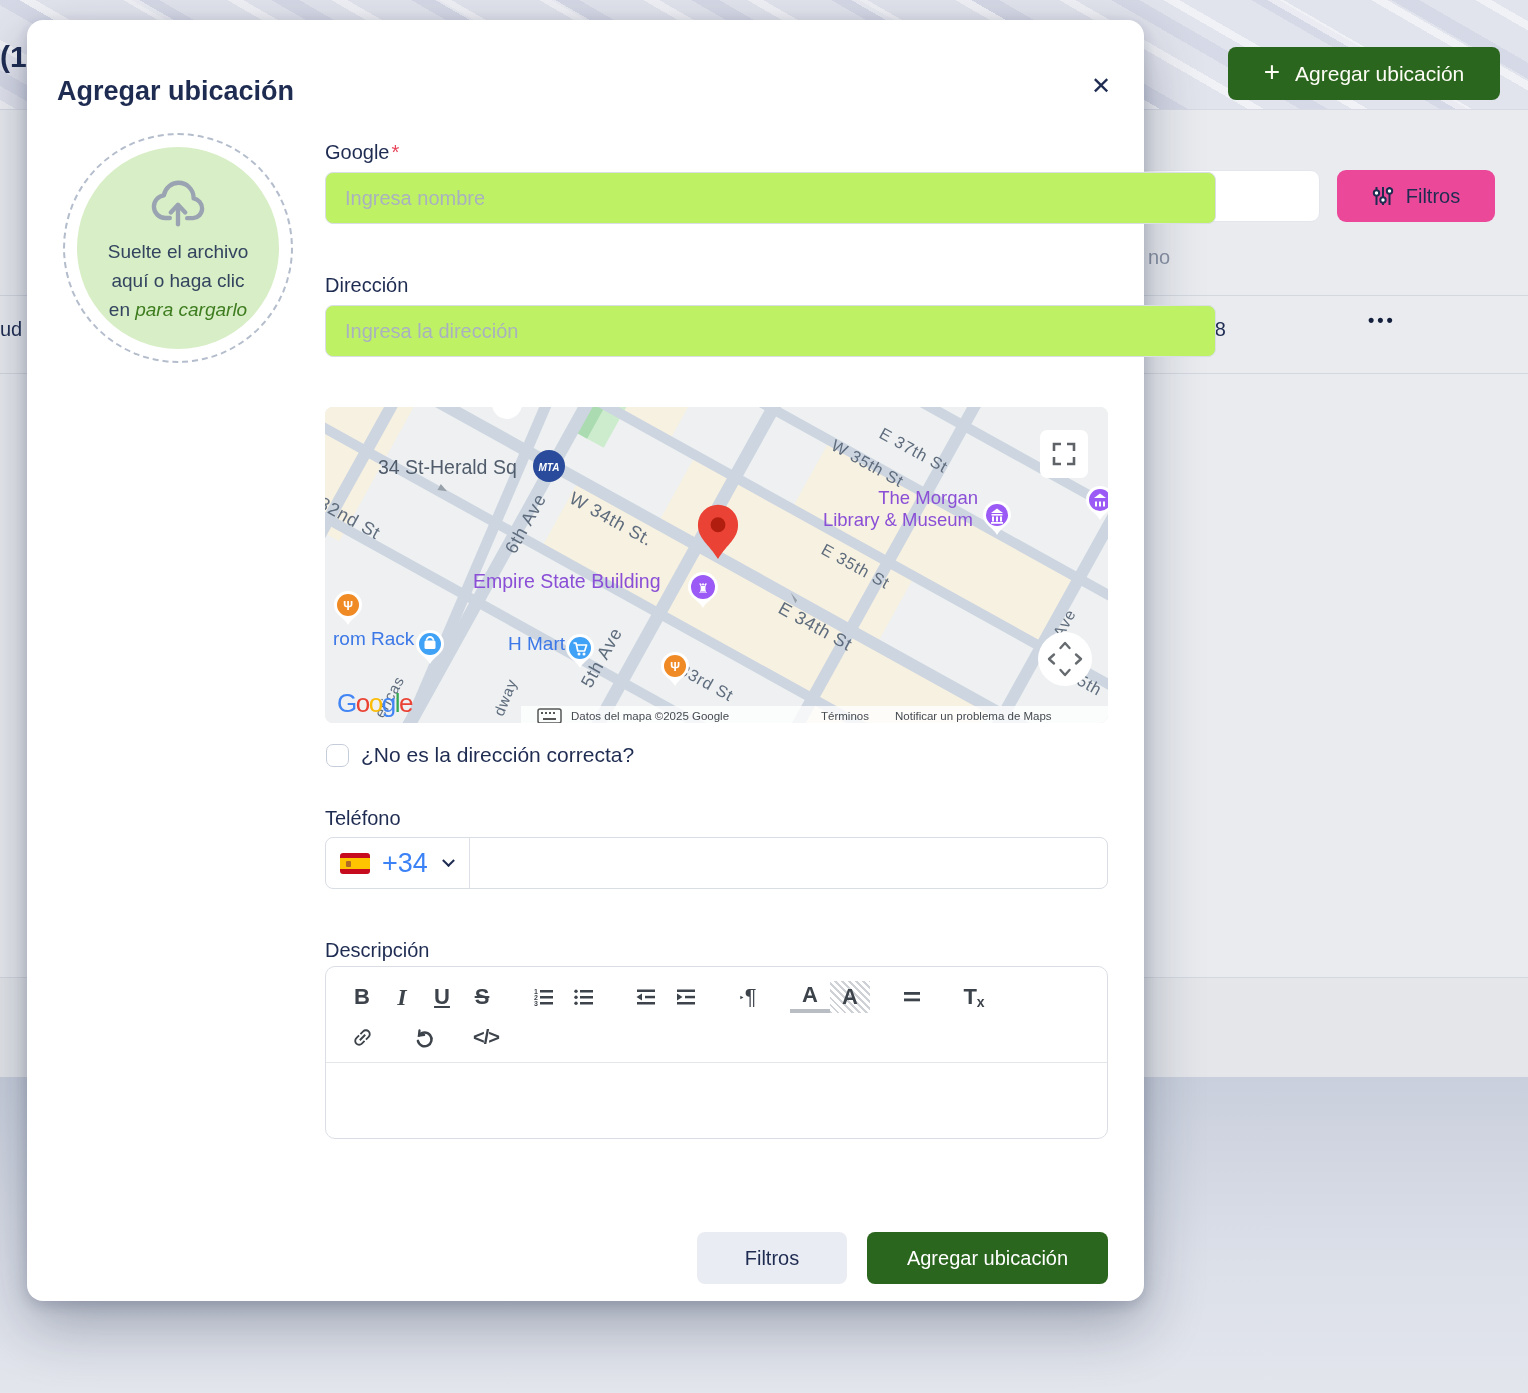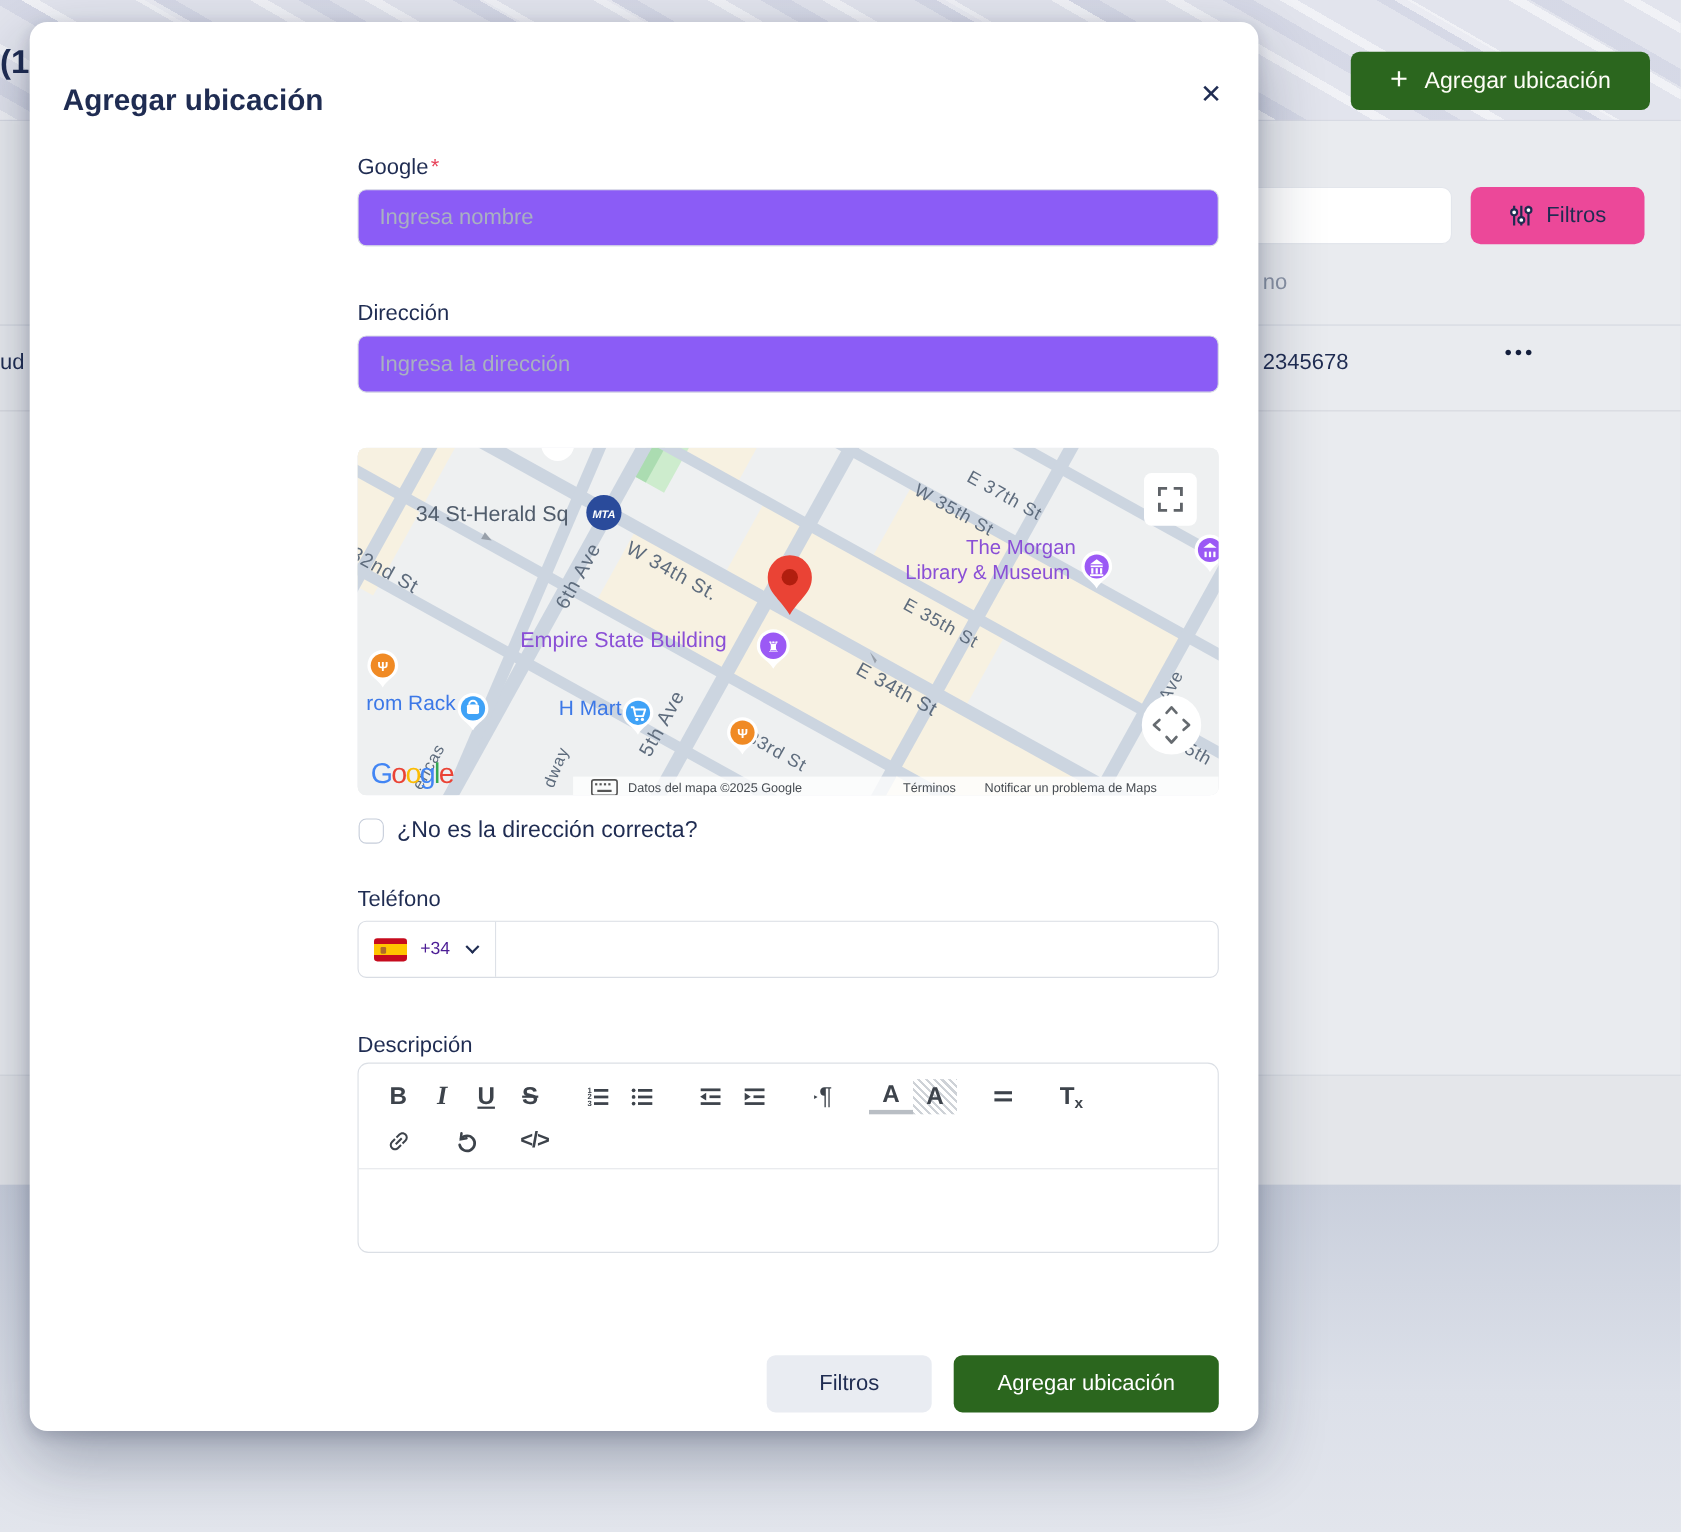--- a/index.html
+++ b/index.html
@@ -52,41 +52,41 @@
     justify-content:center; cursor:pointer; }
   .dropzone-inner { width:202px; height:202px; border-radius:50%; background:#d8eec6;
     display:flex; flex-direction:column; align-items:center; padding-top:30px; }
   .dz-text { text-align:center; font-size:19px; line-height:29px; color:#33445f; margin-top:6px; }
   .dz-italic { font-style:italic; color:#3e7d1f; }
 
   
   .fcol { position:absolute; left:298px; top:0; width:783px; }
   .flabel { position:absolute; font-size:20px; color:#1f2c52; }
   .req { color:#e8455c; margin-left:2px; }
-  .finput { position:absolute; left:0; width:783px; height:52px; border:1px solid #d9dde4;
+  .finput { position:absolute; left:0; width:891px; height:52px; border:1px solid #d9dde4;
     border-radius:8px; font-size:20px; padding:0 19px; color:#1f2c52;
-    font-family:"Liberation Sans", sans-serif; background:#8b5cf6; }
+    font-family:"Liberation Sans", sans-serif; background:#bef264; }
   .finput::placeholder { color:#a9b1c0; opacity:1; }
 
   .map-wrap { position:absolute; left:0; top:387px; width:783px; height:316px;
     border-radius:8px; overflow:hidden; background:#eef0f1; }
 
   .chk-row { position:absolute; left:1px; top:723px; display:flex; align-items:center; }
   .chk { width:23px; height:23px; border:1.5px solid #c6cdda; border-radius:7px; background:#fff; cursor:pointer; }
   .chk-label { margin-left:12px; font-size:21px; color:#1f2c52; }
 
   .phone-box { position:absolute; left:0; top:817px; width:783px; height:52px;
     border:1px solid #d9dde4; border-radius:8px; display:flex; align-items:center; background:#fff; }
   .phone-prefix { display:flex; align-items:center; gap:12px; padding:0 16px 0 14px;
     height:100%; border-right:1px solid #dde1e7; cursor:pointer; background:none; border-top:none;
     border-left:none; border-bottom:none; font-family:"Liberation Sans", sans-serif; }
   .flag { width:30px; height:21px; border-radius:3px; position:relative; overflow:hidden;
     background:linear-gradient(180deg,#c60b1e 0 26%, #ffc400 26% 74%, #c60b1e 74% 100%); }
   .flag i { position:absolute; left:6px; top:8px; width:5px; height:6px; background:#b06a28; border-radius:1px; }
-  .dial { font-size:16px; color:#4c1d95; }
+  .dial { font-size:27px; color:#3b82f6; }
   .chev { width:9px; height:9px; border-right:2px solid #1f2c52; border-bottom:2px solid #1f2c52;
     transform:rotate(45deg) translate(-2px,-2px); margin-left:4px; }
   .phone-input { flex:1; height:100%; border:none; border-radius:0 8px 8px 0; font-size:20px;
     padding:0 26px; color:#1f2c52; font-family:"Liberation Sans", sans-serif; }
   .phone-input::placeholder { color:#a9b1c0; opacity:1; }
 
   .editor { position:absolute; left:0; top:946px; width:783px; height:173px;
     border:1px solid #dbdfe5; border-radius:10px; background:#fff; }
   .ed-toolbar { height:96px; border-bottom:1px solid #e4e7ea; padding:10px 16px 0 16px; }
   .ed-row { display:flex; align-items:center; height:40px; }
@@ -152,20 +152,36 @@
       <span class="plus">+</span>
       <span>Agregar ubicación</span>
     </button>
   </div>
 </div>
 
 <div class="modal">
   <h1 class="modal-title">Agregar ubicación</h1>
   <button class="modal-close">✕</button>
 
+  <div class="dropzone">
+    <div class="dropzone-inner">
+      <svg width="62" height="54" viewBox="0 0 64 56">
+        <g stroke="#9aa3b2" stroke-width="4.5" fill="none" stroke-linecap="round" stroke-linejoin="round">
+          <path d="M23.5,42.5 h-4.7 C12.3,42.5 7,37.2 7,30.7 c0-6 4.5-10.9 10.3-11.7 C18.6,11.5 25,6 32.6,6 c8.6,0 15.6,7 15.6,15.6 l0,0.6 c5,0.9 8.8,5.3 8.8,10.5 c0,5.4-4.1,9.5-9.4,10 h-6.1"></path>
+          <path d="M32,49 V29.5"></path>
+          <path d="M24.5,36.8 L32,28.8 L39.5,36.8"></path>
+        </g>
+      </svg>
+      <div class="dz-text">
+        <span>Suelte el archivo</span><br>
+        <span>aquí o haga clic</span><br>
+        <span>en </span><span class="dz-italic">para cargarlo</span>
+      </div>
+    </div>
+  </div>
 
   <div class="fcol">
     <label class="flabel" style="top:121px"><span>Google</span><span class="req">*</span></label>
     <input class="finput" style="top: 152px;" placeholder="Ingresa nombre">
 
     <label class="flabel" style="top:254px">Dirección</label>
     <input class="finput" style="top: 285px;" placeholder="Ingresa la dirección">
 
     <div class="map-wrap">
       <svg width="783" height="316" viewBox="0 0 783 316">

